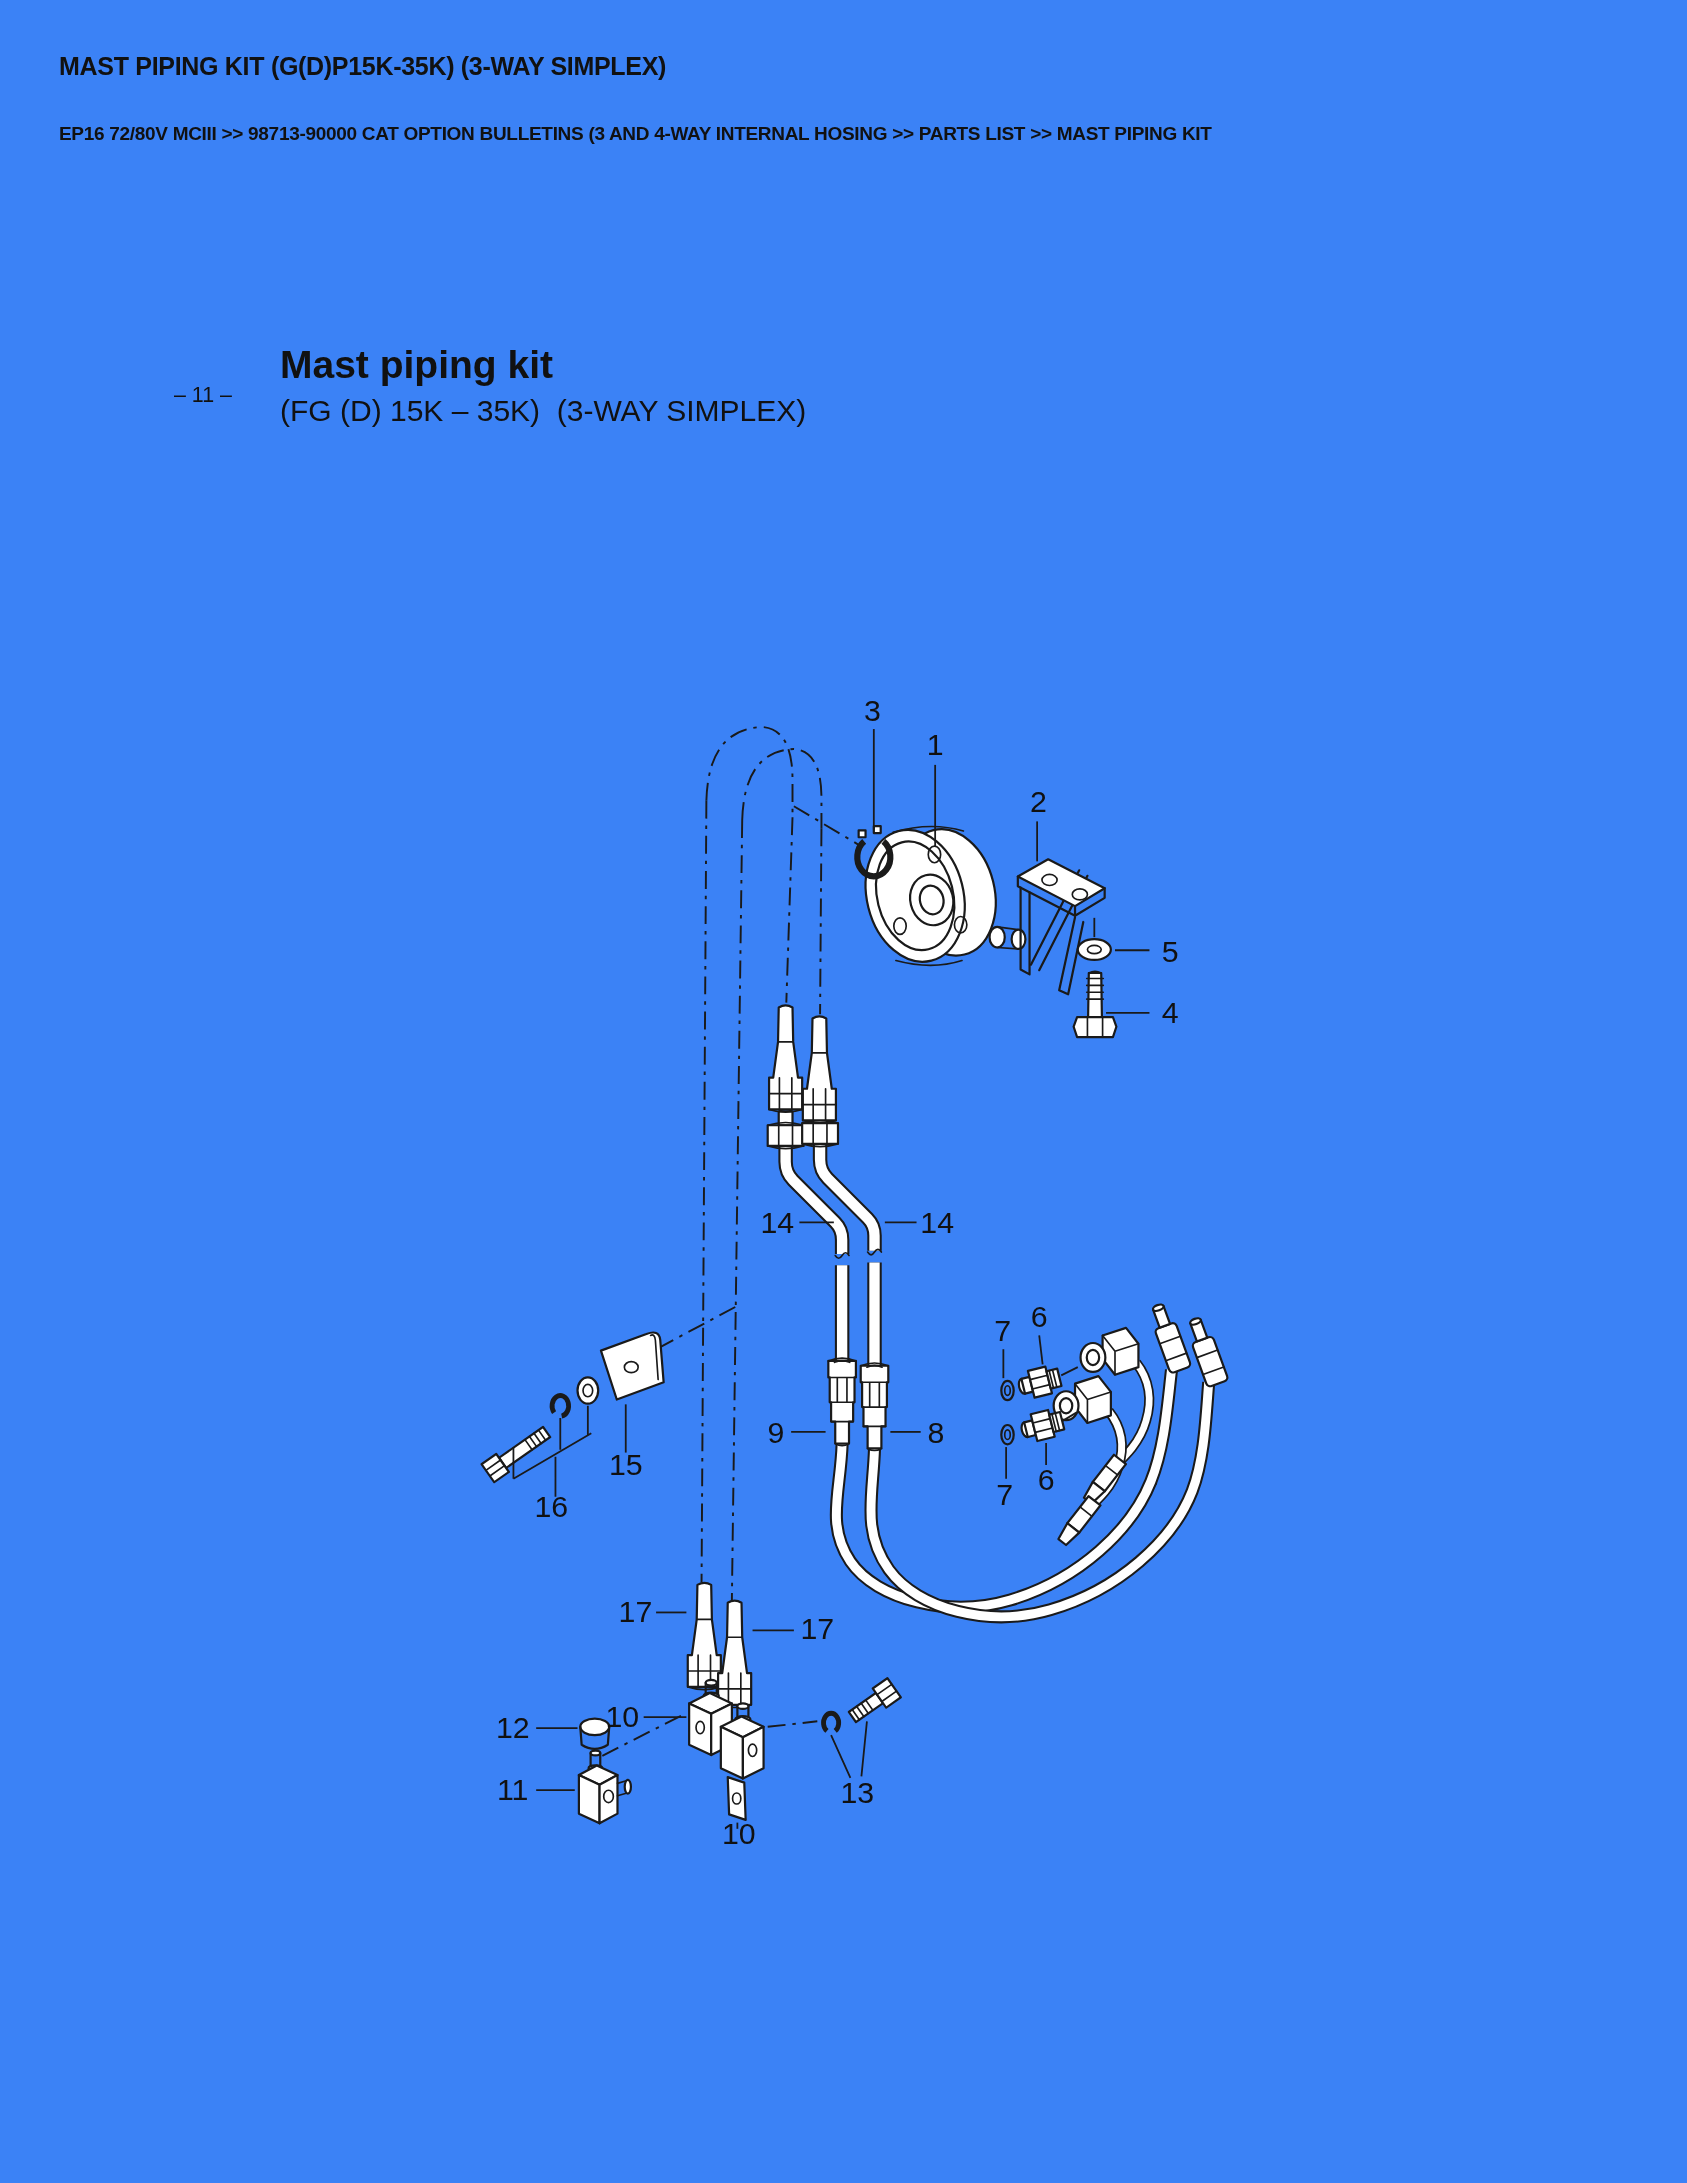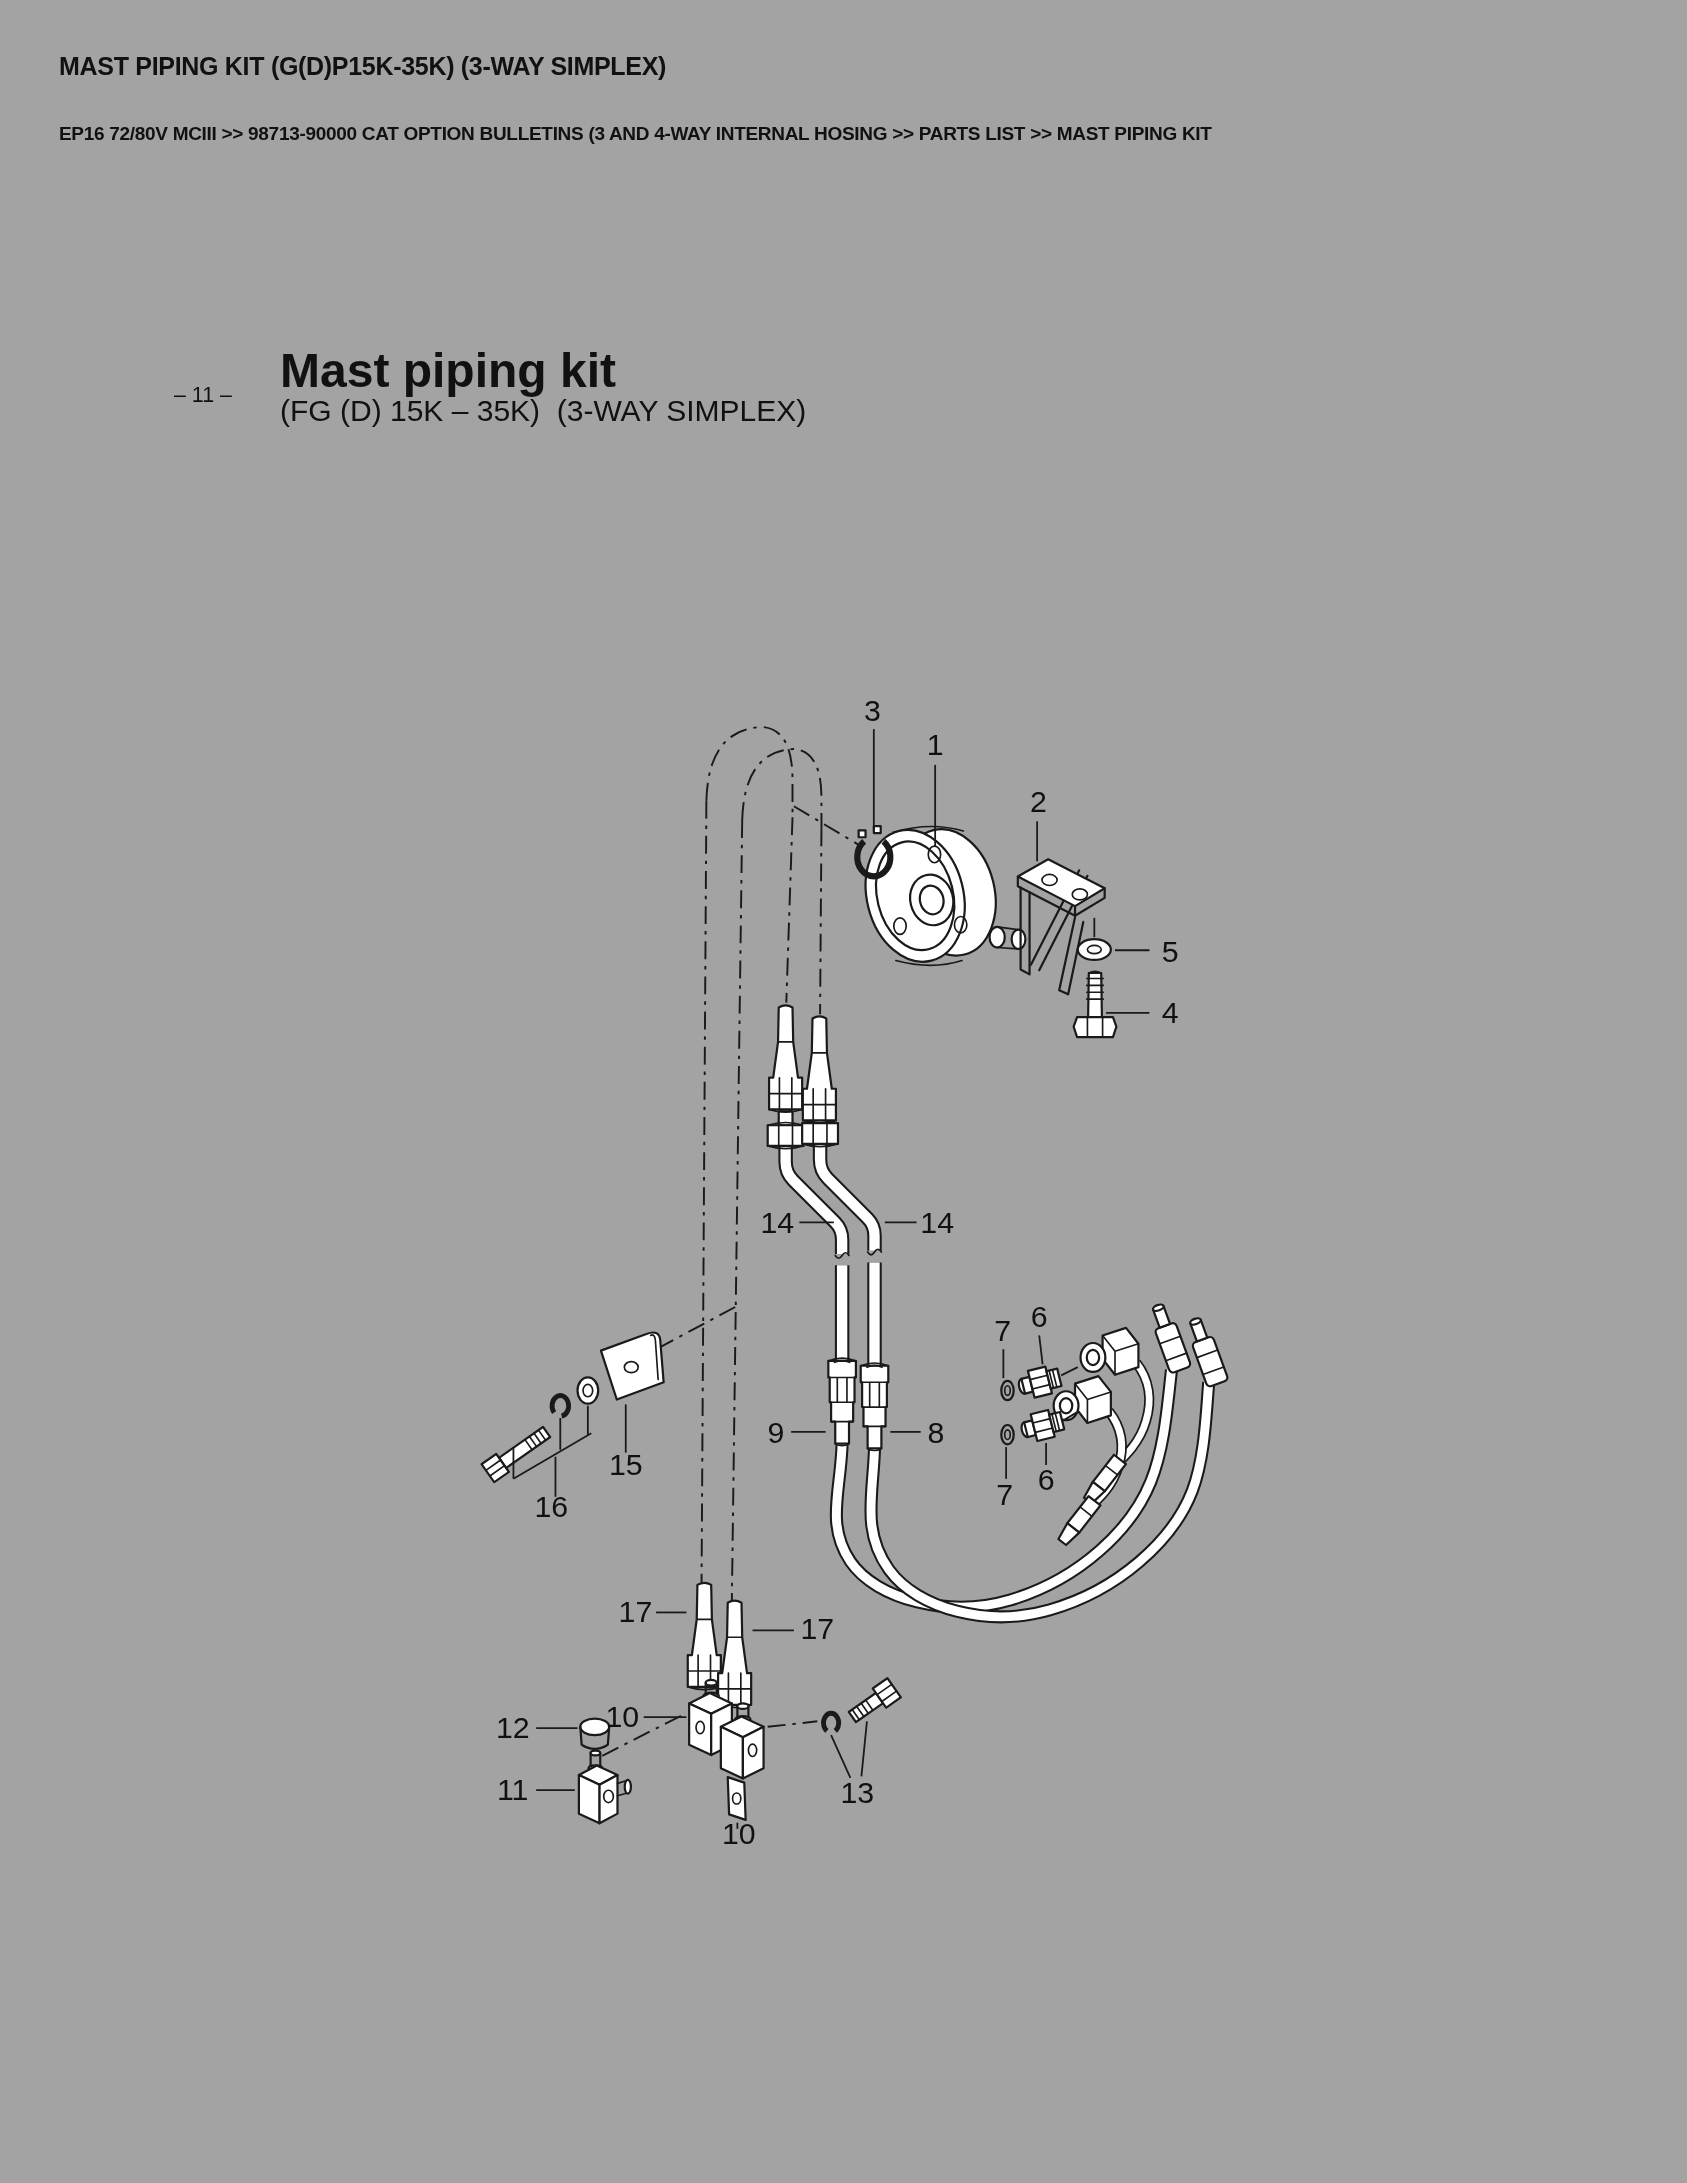--- a/index.html
+++ b/index.html
@@ -1,21 +1,21 @@
 <!DOCTYPE html>
 <html style="font-size:11px"><head>
 <meta charset="utf-8">
 <style>
   html,body{margin:0;padding:0;background:#fff;}
   body{width:1687px;height:2183px;position:relative;font-family:"Liberation Sans",sans-serif;color:#111;}
-  .sheet{position:absolute;inset:0;background:#a3a3a3;}
+  .sheet{position:absolute;inset:0;background:#3b82f6;}
   .hdr{position:absolute;left:59px;top:52px;font-size:25px;font-weight:bold;letter-spacing:-0.3px;white-space:pre;}
   .crumb{position:absolute;left:59px;top:116px;font-size:19px;font-weight:bold;line-height:35px;letter-spacing:-0.3px;width:1606px;}
   .pnum{position:absolute;left:174px;top:383px;font-size:21.4px;white-space:pre;}
-  .ftitle{position:absolute;left:280px;top:343px;font-size:48px;font-weight:bold;}
+  .ftitle{position:absolute;left:280px;top:343px;font-size:39px;font-weight:bold;}
   .fsub{position:absolute;left:280px;top:394px;font-size:30px;white-space:pre;}
   svg.fig{position:absolute;left:0;top:0;}
   .s{stroke:#1a1a1a;fill:none;stroke-width:3.2;stroke-linecap:round;stroke-linejoin:round;}
   .wf{stroke:#1a1a1a;fill:#fff;stroke-width:3.2;stroke-linejoin:round;}
   .thin{stroke-width:2.4;}
   .ld{stroke:#1a1a1a;fill:none;stroke-width:2.6;}
   .dd{stroke:#1a1a1a;fill:none;stroke-width:2.8;stroke-dasharray:26 10 5 10;}
   .to{stroke:#1a1a1a;fill:none;stroke-linecap:butt;}
   .ti{stroke:#fff;fill:none;stroke-linecap:butt;}
   .ring{stroke:#1a1a1a;fill:none;}

